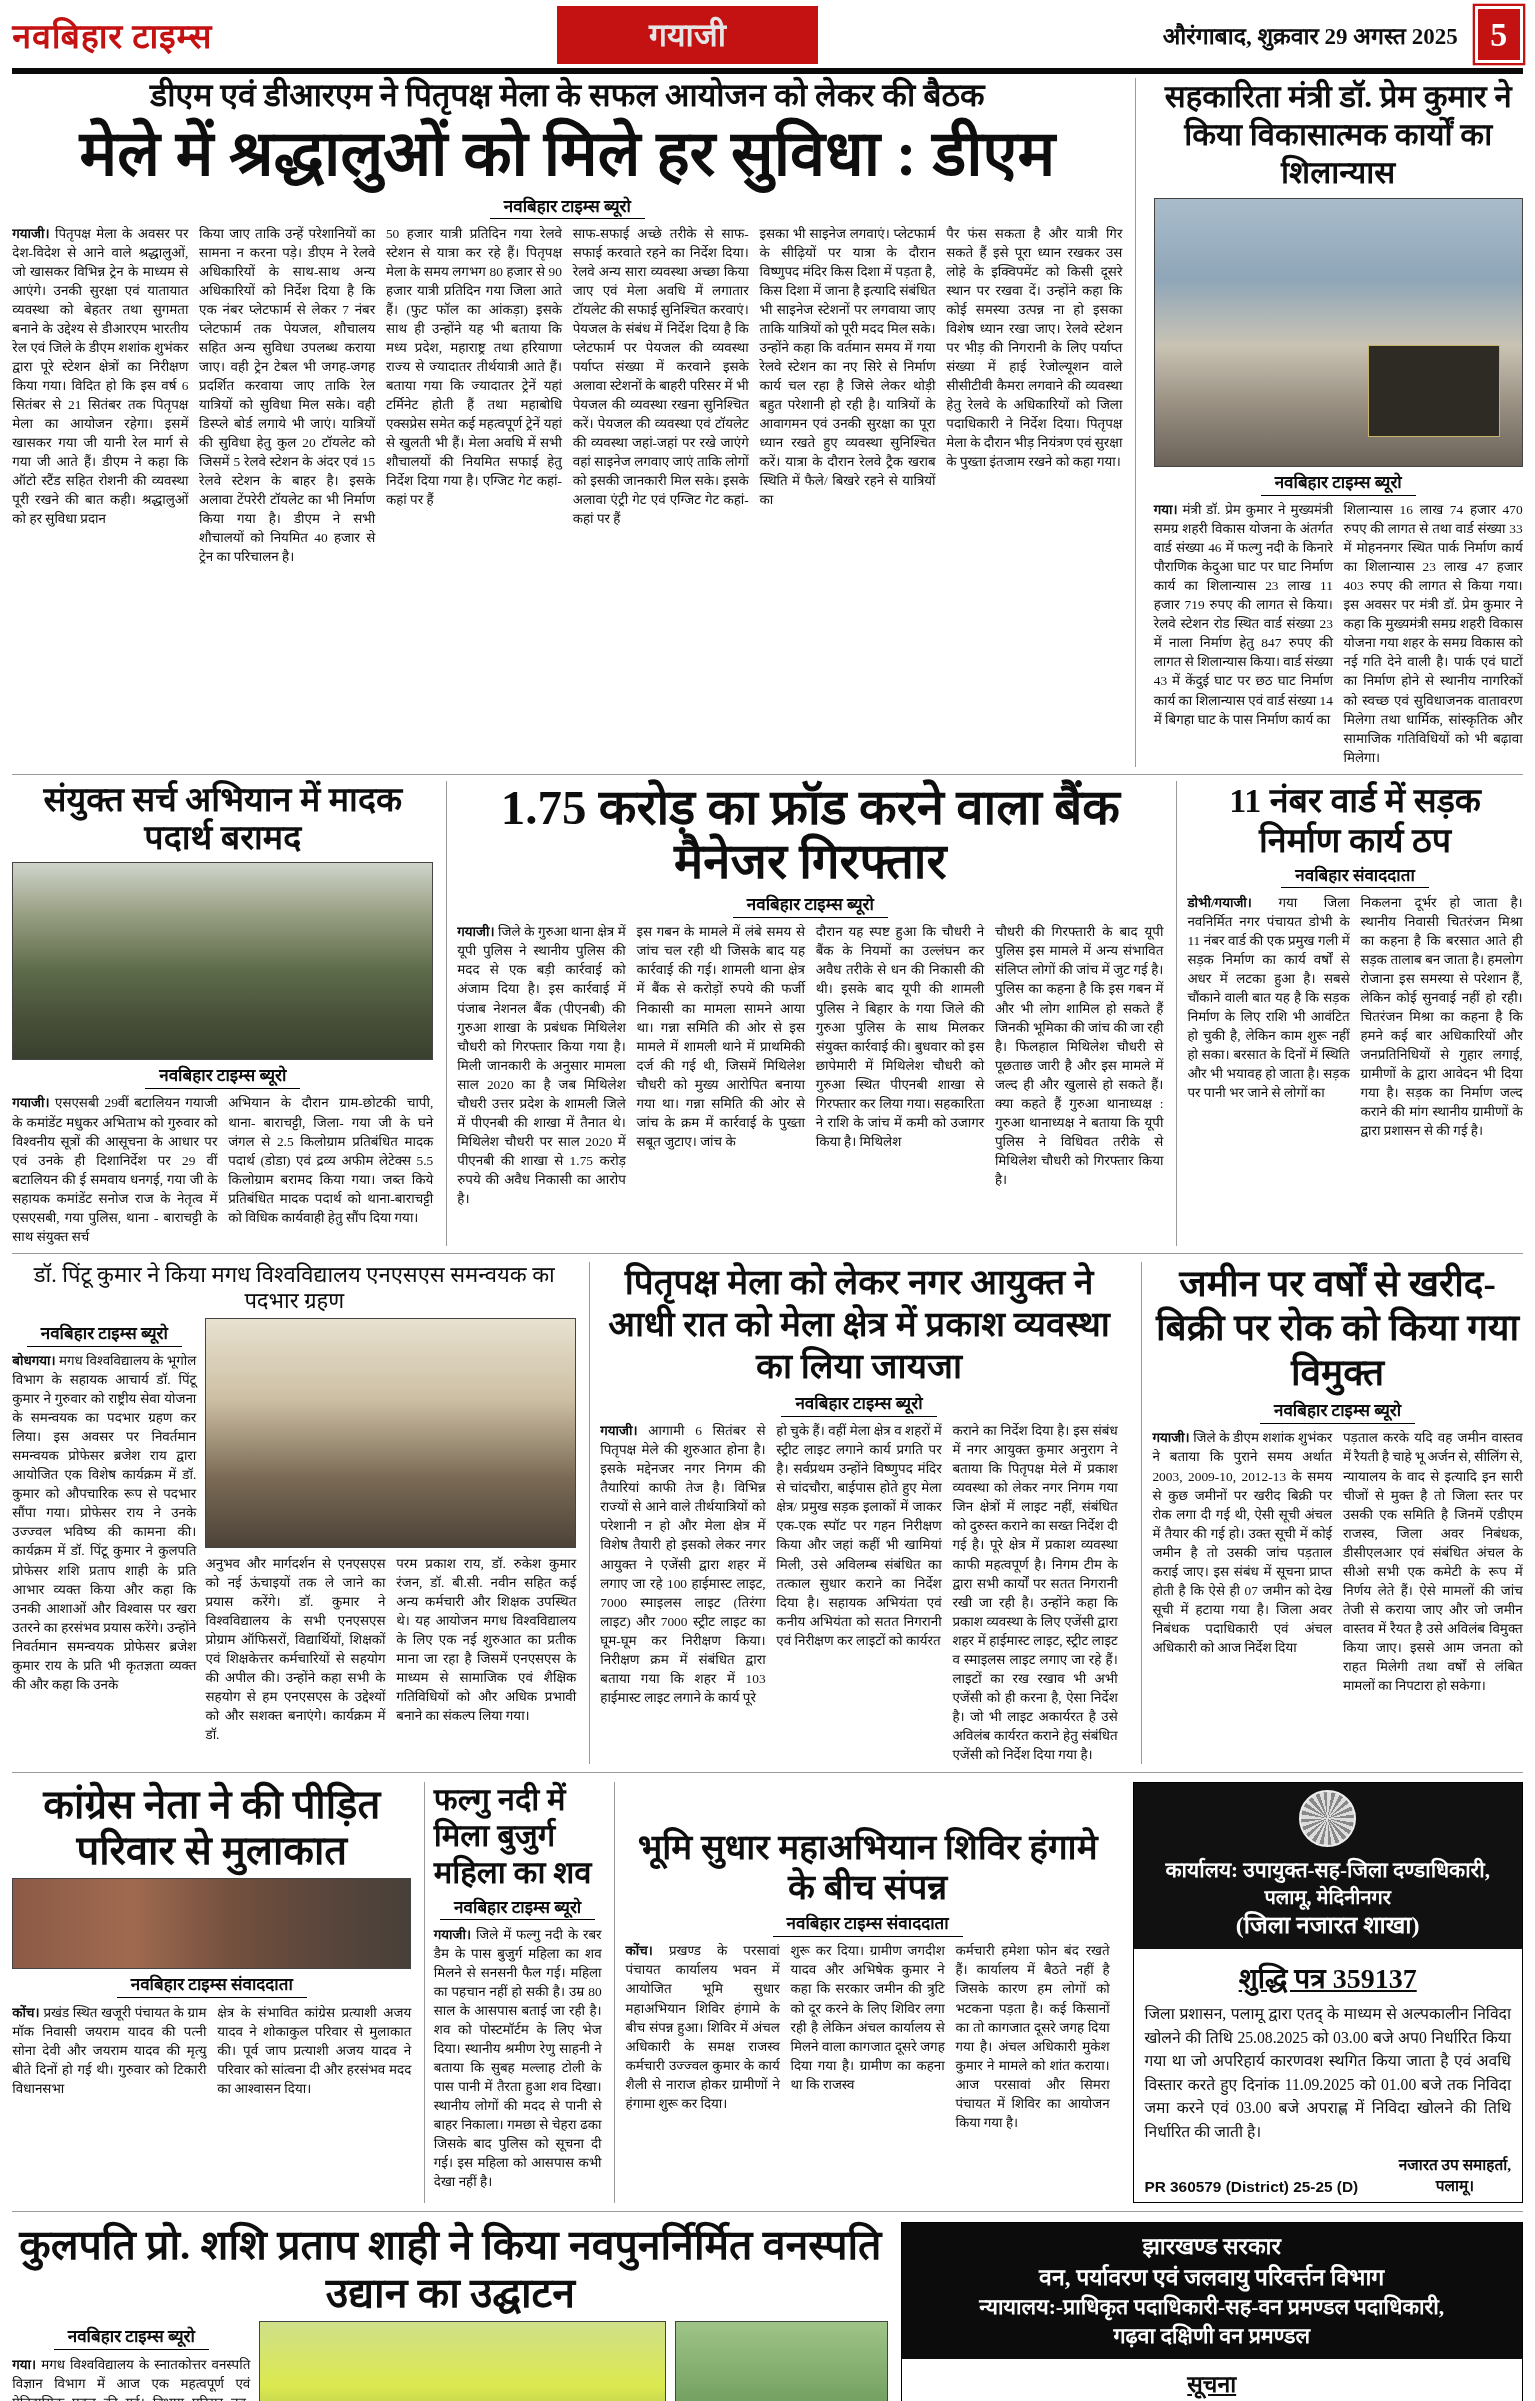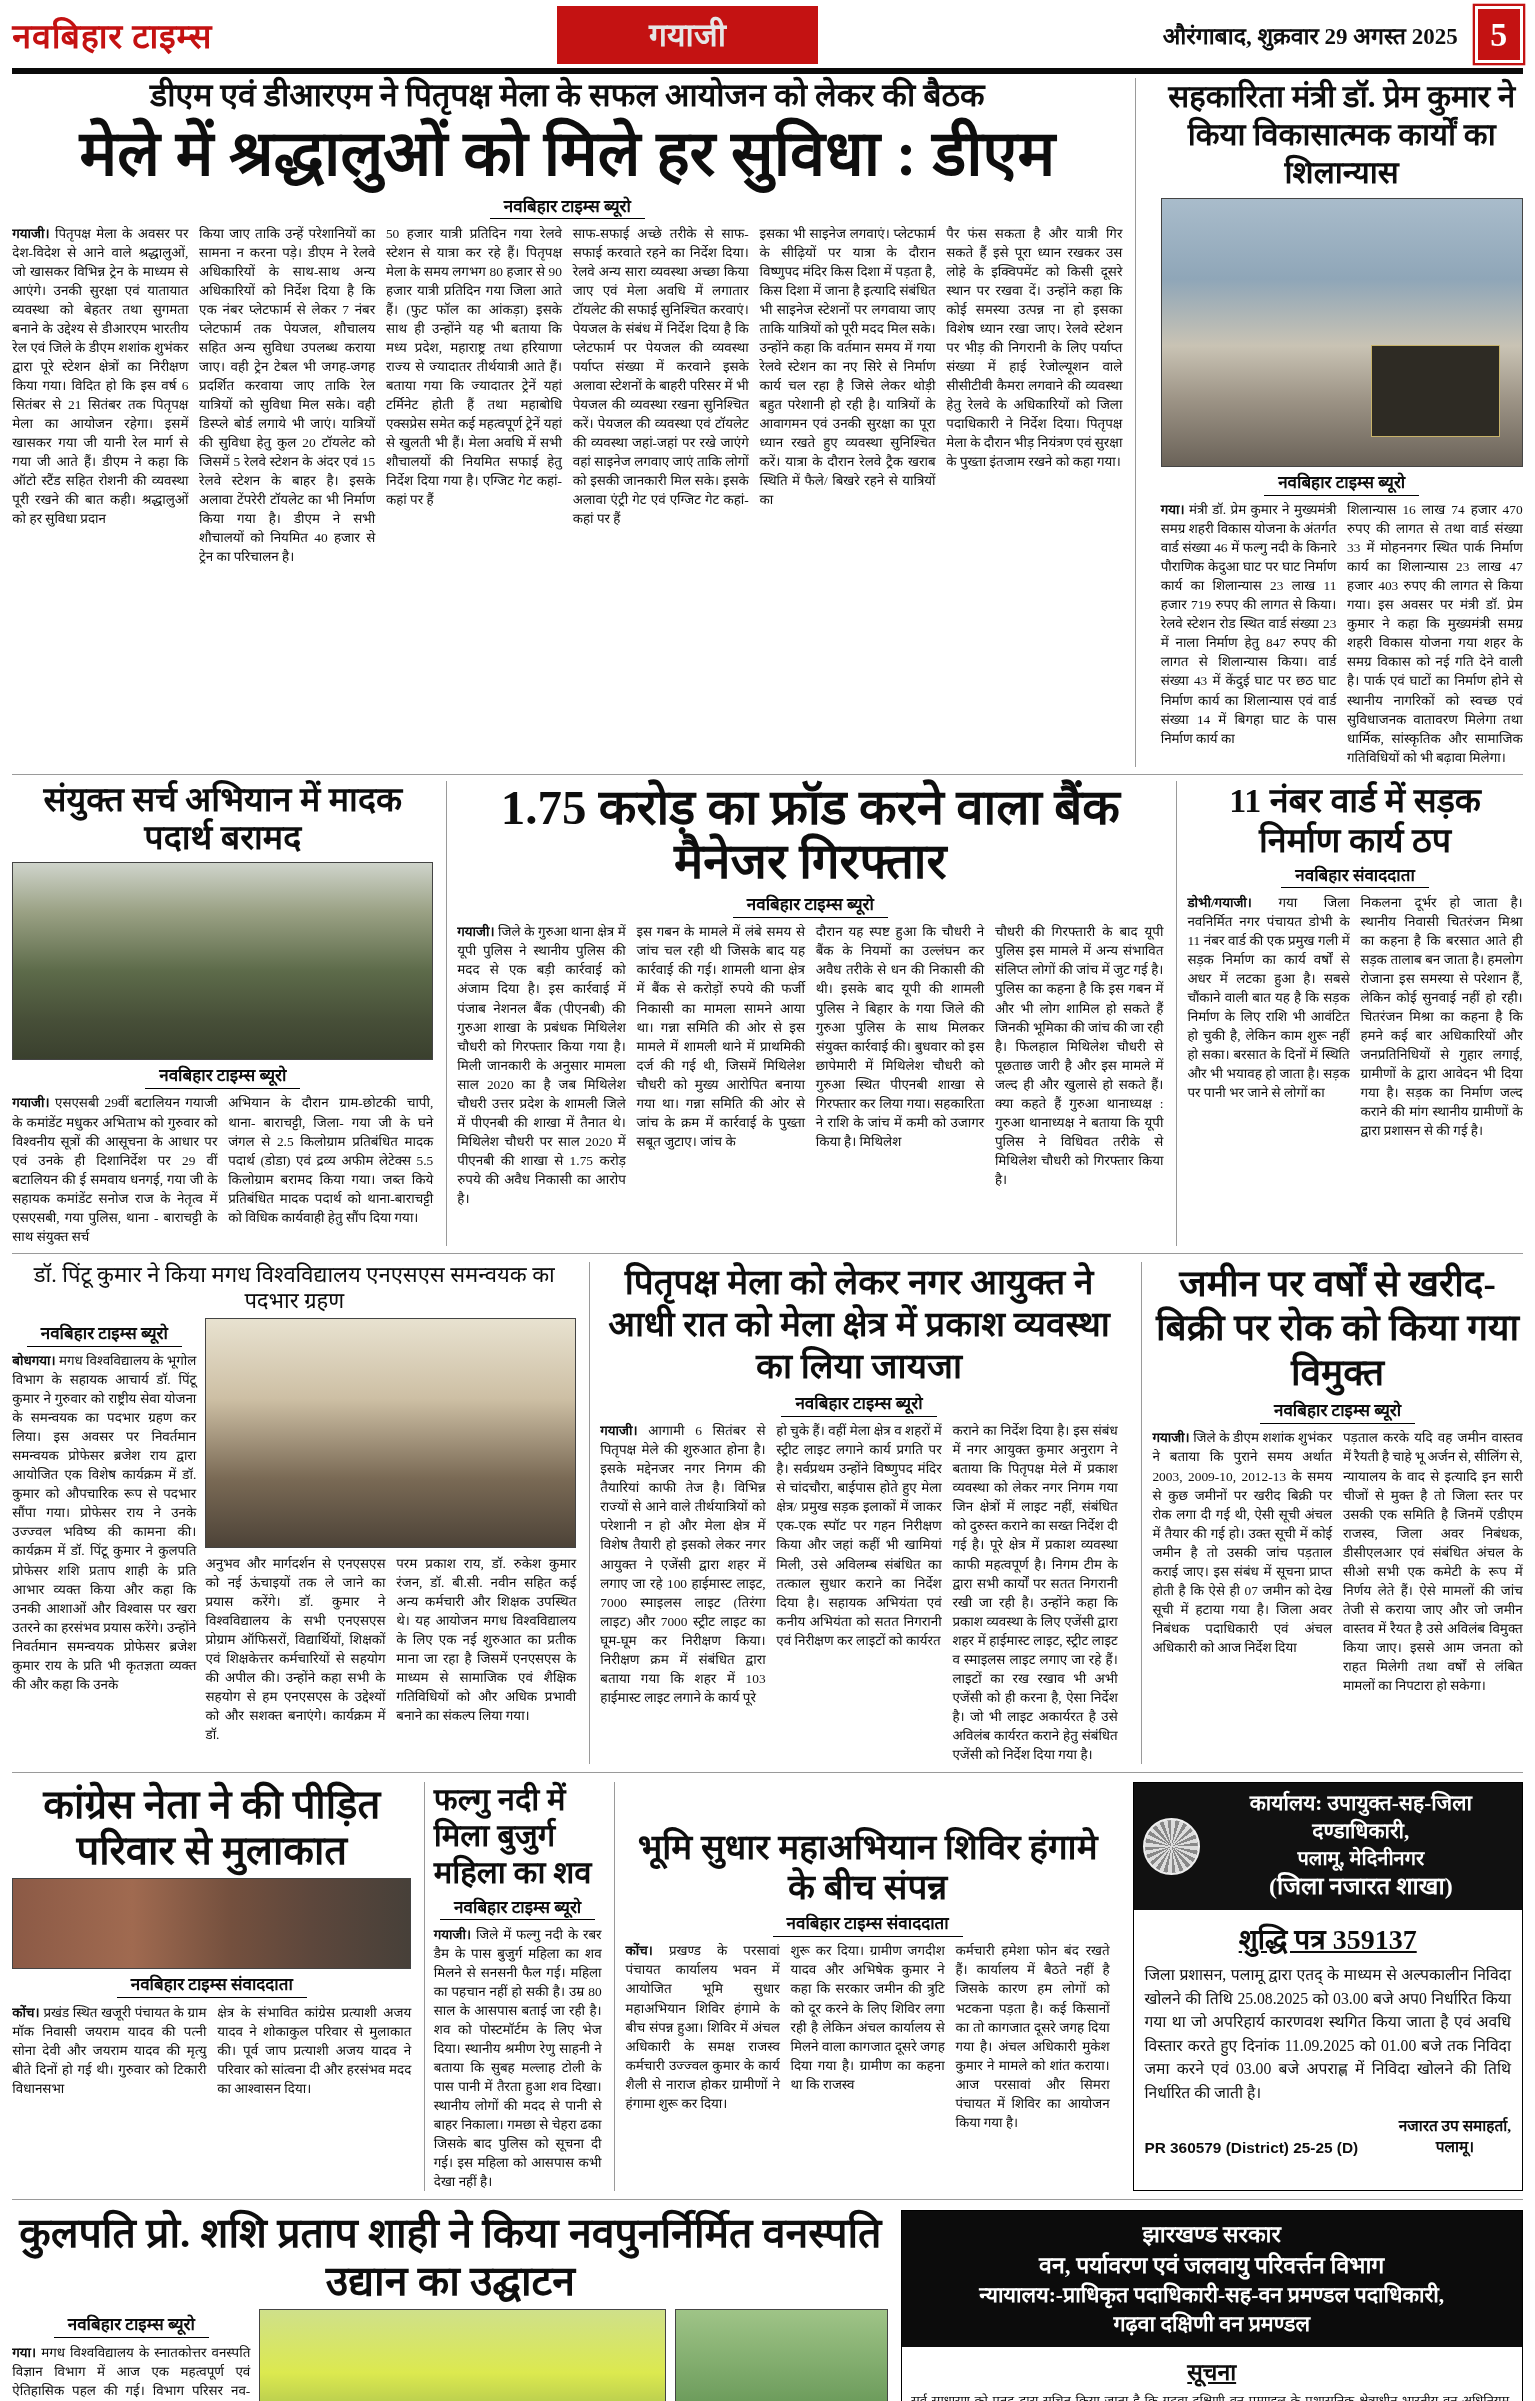--- a/index.html
+++ b/index.html
@@ -26,21 +26,21 @@
   .cols { display:flex; gap:10.7px; }
   .photo { width:100%; border:0.8px solid #444; }
   .vsep { border-left:0.8px solid #9a9a9a; }
   .hline { border-top:0.8px solid #9a9a9a; margin:7.7px 0 6.1px; }
 
   
   .band-top { display:flex; gap:12.3px; }
   .lead-wrap { flex:1; }
   .kicker { font-size:32px; font-weight:bold; text-align:center; line-height:1.1; }
   .lead-headline { font-size:63px; font-weight:bold; text-align:center; line-height:1.15; margin:4.6px 0 1.5px; }
-  .right-article { width:388px; padding-left:25px; border-left:0.8px solid #9a9a9a; }
+  .right-article { width:388px; padding-left:18px; border-left:0.8px solid #9a9a9a; }
   .ra-headline { font-size:31px; font-weight:bold; text-align:center; line-height:1.22; }
   .ph-shilanyas { height:269px; margin:6.1px 0 3.1px;
     background:linear-gradient(180deg,#a9bccb 0%,#8fa6b8 30%,#c9c3b4 55%,#9d9486 75%,#6a6258 100%); }
   .ph-shilanyas .plaque { position:relative; top:146px; left:58%; width:36%; height:92px; background:#2e2b24;
     border:1.5px solid #c8b36a; }
 
   
   .band2 { display:flex; gap:12.3px; margin-top:6.1px; }
   .b2-left { width:421px; }
   .b2-left h2 { font-size:34px; font-weight:bold; text-align:center; line-height:1.1; }
@@ -67,21 +67,21 @@
   .band4 { display:flex; gap:12.3px; margin-top:9.2px; }
   .b4-congress { width:399px; }
   .b4-congress h2 { font-size:40px; font-weight:bold; text-align:center; line-height:1.15; }
   .ph-congress { height:91px; margin:4.6px 0 3.1px;
     background:linear-gradient(90deg,#8c5a46 0%,#a06a50 30%,#74503e 55%,#5d473c 75%,#474039 100%); }
   .b4-falgu { width:178px; }
   .b4-falgu h2 { font-size:31px; font-weight:bold; text-align:left; line-height:1.18; }
   .b4-bhoomi { flex:1; padding:0 10.7px; }
   .b4-bhoomi h2 { font-size:35px; font-weight:bold; text-align:center; line-height:1.15; margin-top:46px; }
   .notice-shuddhi { width:390px; border:1.5px solid #000; padding:0 0 6.1px; background:#fff; }
-  .ns-head { background:#111; color:#fff; display:flex; align-items:center; gap:9.2px; padding:7.7px 9.2px; }
+  .ns-head { background:#111; color:#fff; display:flex; align-items:center; gap:9.2px; padding:7.7px 9.2px;flex-direction:column; }
   .seal { width:57px; height:57px; border-radius:50%; background:repeating-conic-gradient(#ddd 0 9deg,#888 9deg 18deg);
           border:2.3px solid #eee; flex:0 0 auto; }
   .ns-head-text { flex:1; text-align:center; font-weight:bold; line-height:1.3; }
   .ns-l1 { font-size:21px; } .ns-l2 { font-size:20px; } .ns-l3 { font-size:24px; }
   .ns-title { font-size:28px; font-weight:bold; text-align:center; text-decoration:underline; margin:9.2px 0 6.1px; }
   .ns-body { font-size:15.7px; line-height:1.5; text-align:justify; padding:0 10.7px; }
   .ns-footer { display:flex; justify-content:space-between; align-items:flex-end; padding:10.7px 10.7px 0; font-weight:bold; font-size:15.4px; }
   .ns-sign { text-align:center; }
 
   

